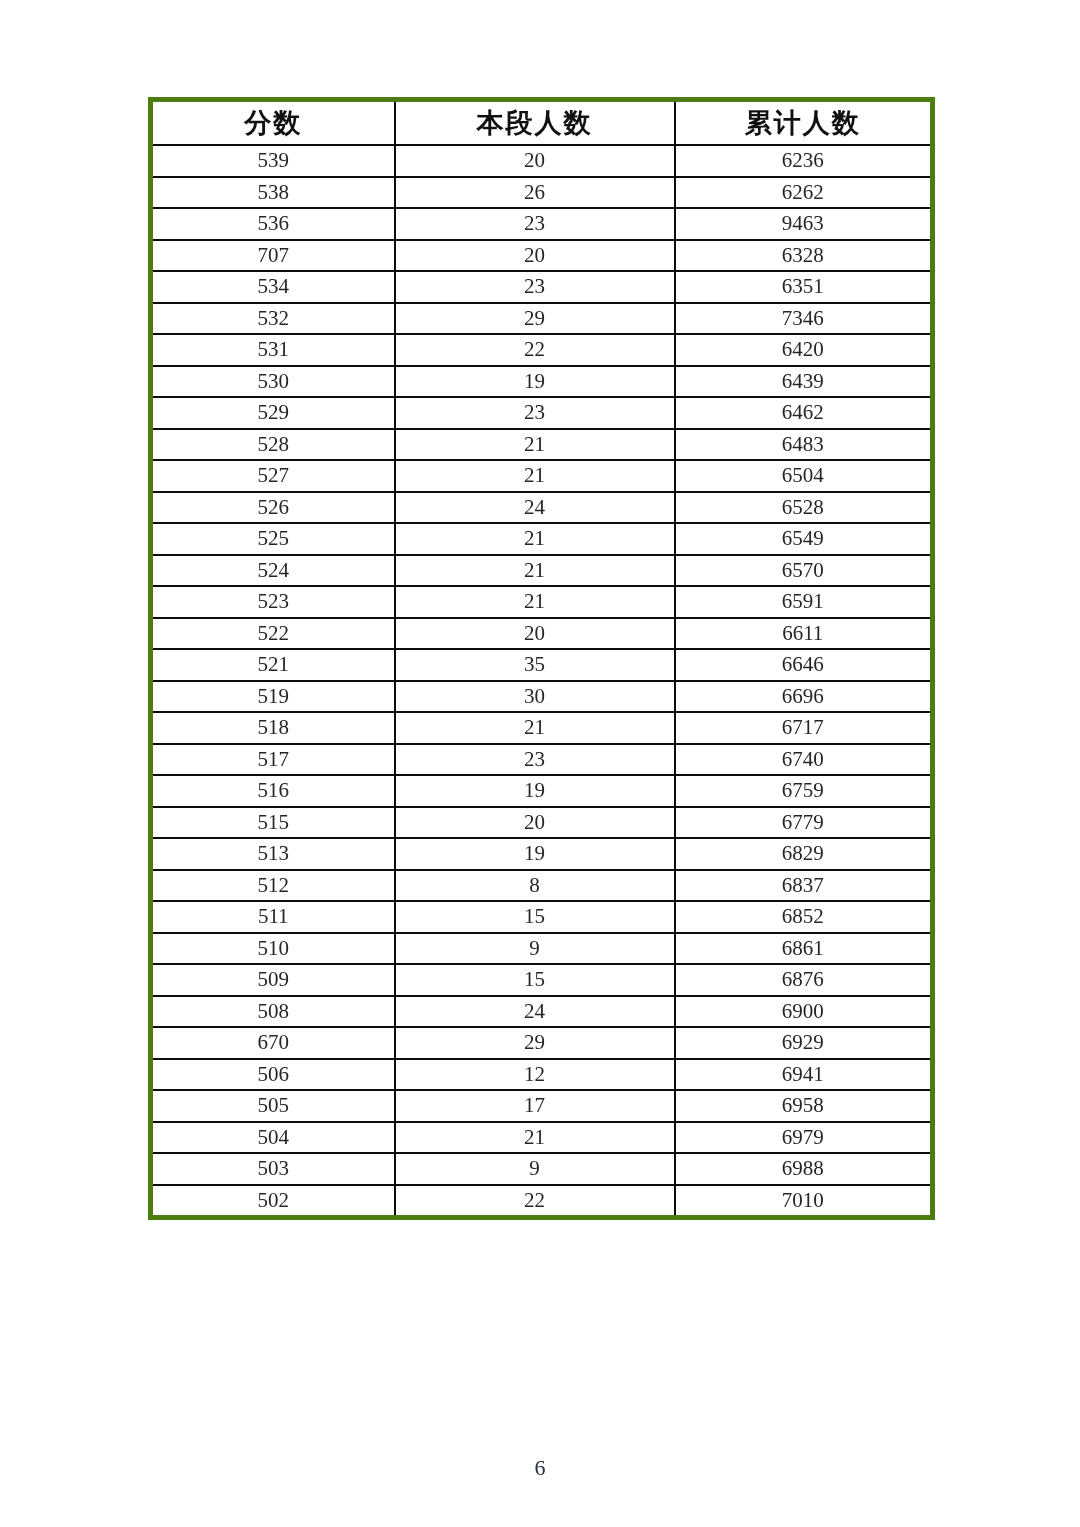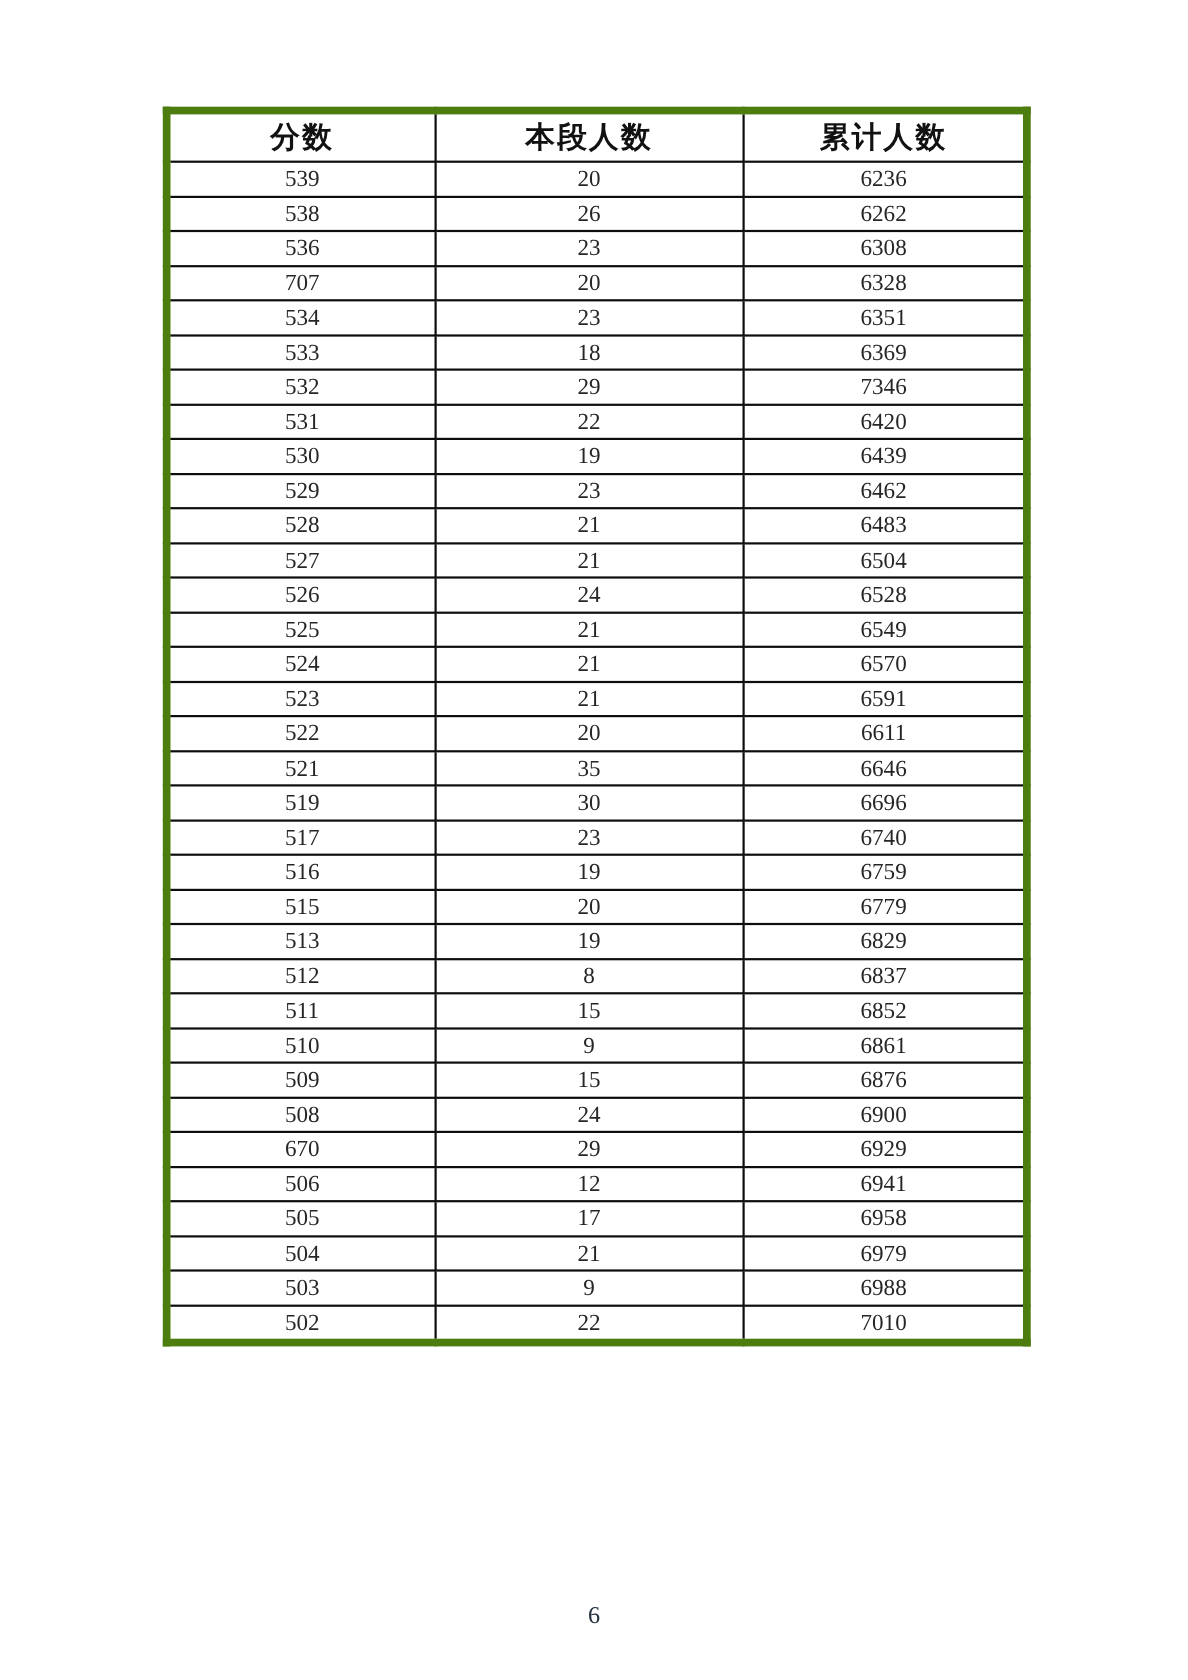--- a/index.html
+++ b/index.html
@@ -16,21 +16,21 @@
     color: #1c1c1c;
     overflow: hidden;
   }
   table.score-table {
     position: absolute;
     left: 148px;
     top: 97px;
     width: 782px;
     border-collapse: collapse;
     table-layout: fixed;
-    border: 7px solid #4d7c0f;
+    border: 5px solid #4d7c0f;
   }
   table.score-table th,
   table.score-table td {
     border: 2px solid #0d0d0d;
     text-align: center;
     vertical-align: middle;
     padding: 0;
     background: #ffffff;
   }
   table.score-table th {
@@ -84,36 +84,31 @@
           <td>6236</td>
         </tr>
         <tr>
           <td>538</td>
           <td>26</td>
           <td>6262</td>
         </tr>
         <tr>
           <td>536</td>
           <td>23</td>
-          <td>6308</td>
+          <td>9463</td>
         </tr>
         <tr>
           <td>707</td>
           <td>20</td>
           <td>6328</td>
         </tr>
         <tr>
           <td>534</td>
           <td>23</td>
           <td>6351</td>
-        </tr>
-        <tr>
-          <td>533</td>
-          <td>18</td>
-          <td>6369</td>
         </tr>
         <tr>
           <td>532</td>
           <td>29</td>
           <td>7346</td>
         </tr>
         <tr>
           <td>531</td>
           <td>22</td>
           <td>6420</td>
@@ -167,20 +162,25 @@
           <td>521</td>
           <td>35</td>
           <td>6646</td>
         </tr>
         <tr>
           <td>519</td>
           <td>30</td>
           <td>6696</td>
         </tr>
         <tr>
+          <td>518</td>
+          <td>21</td>
+          <td>6717</td>
+        </tr>
+        <tr>
           <td>517</td>
           <td>23</td>
           <td>6740</td>
         </tr>
         <tr>
           <td>516</td>
           <td>19</td>
           <td>6759</td>
         </tr>
         <tr>

